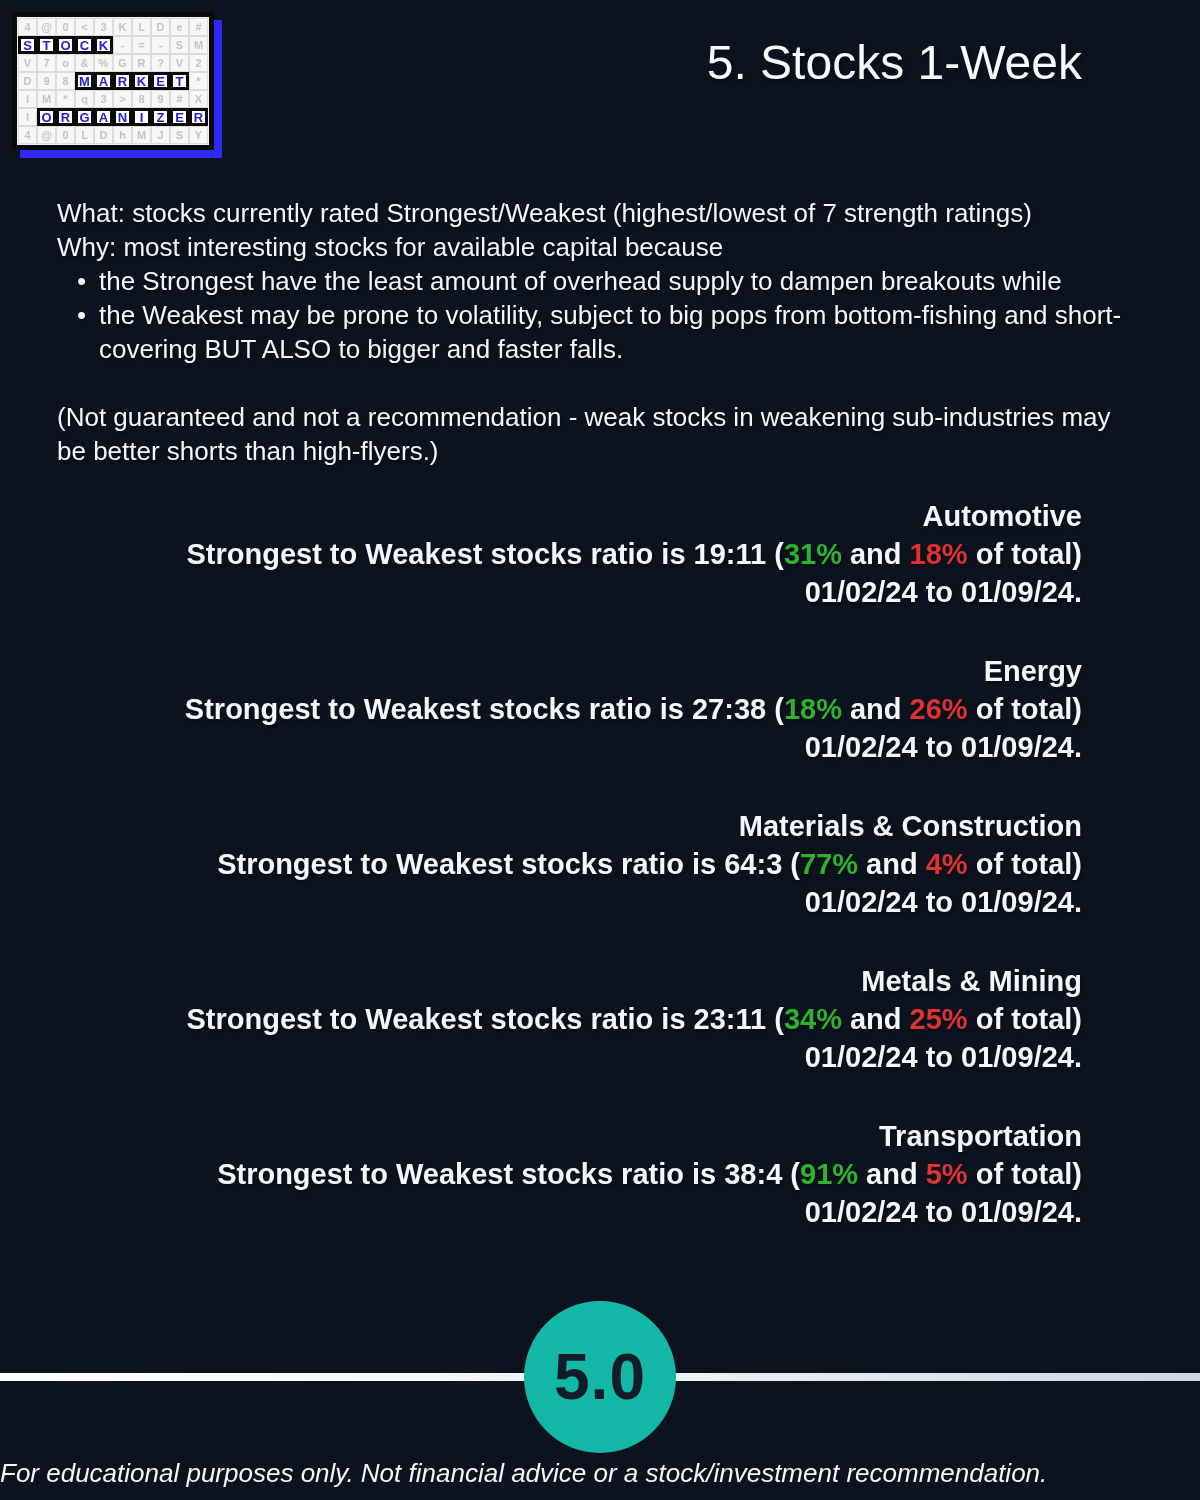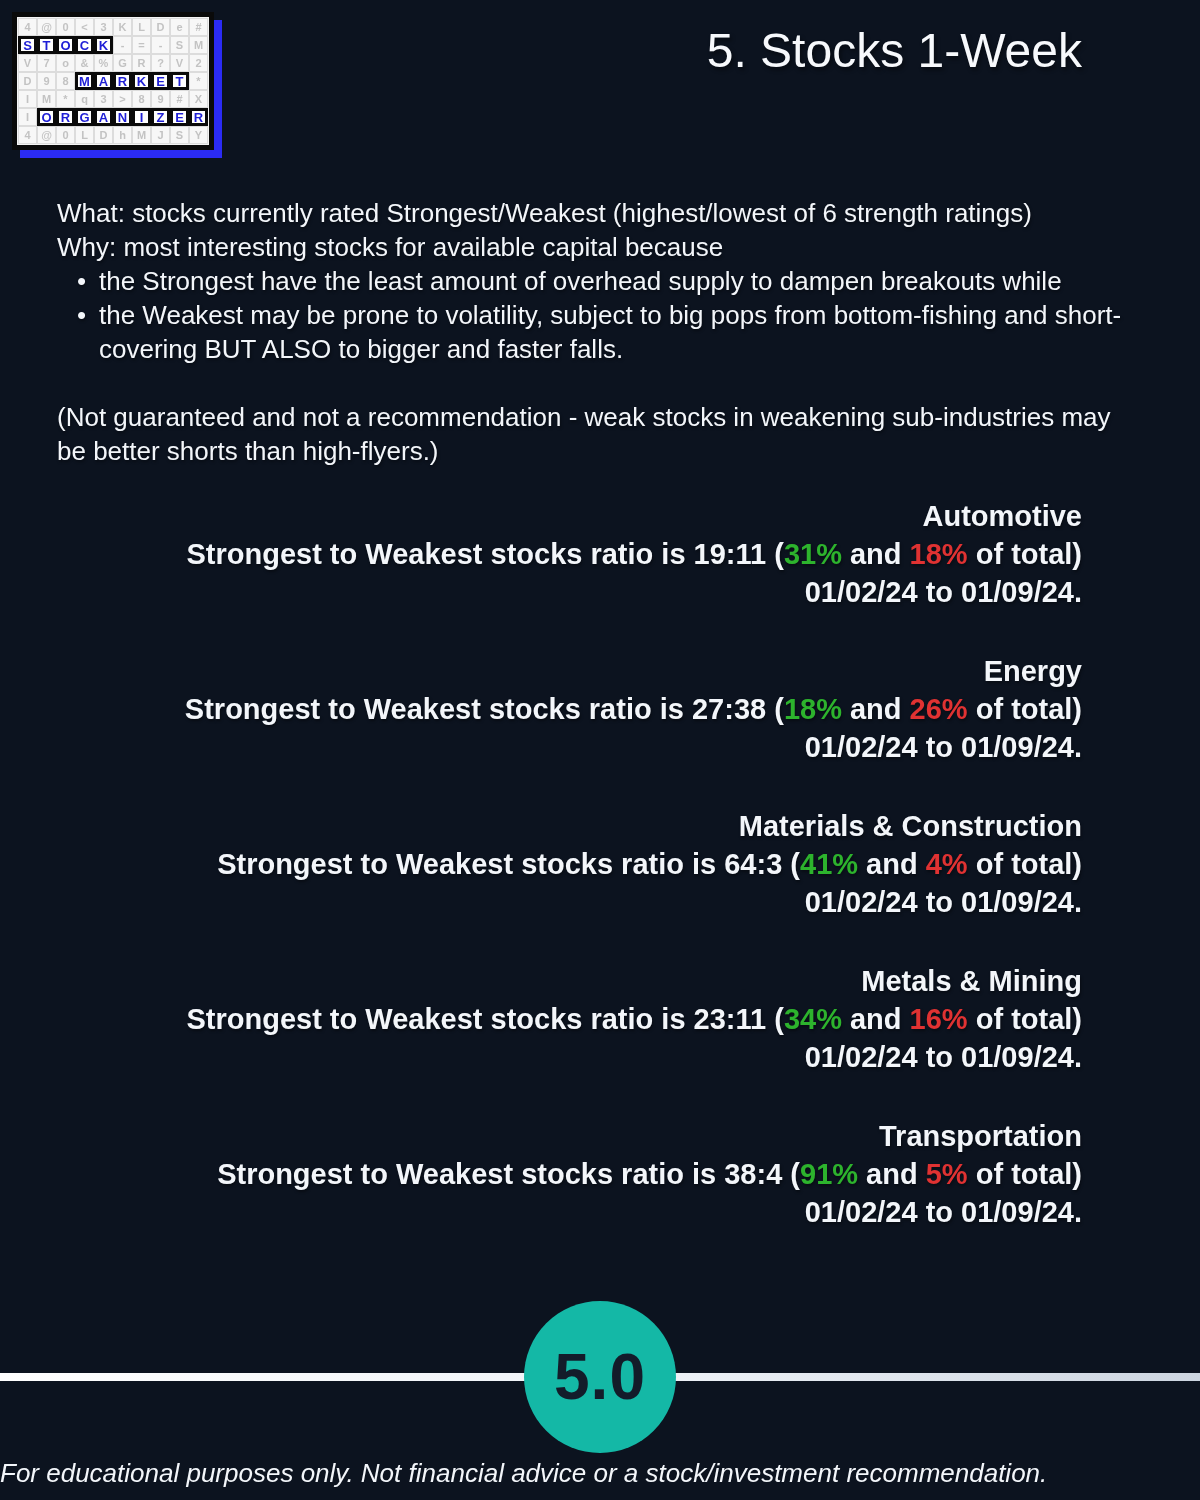--- a/index.html
+++ b/index.html
@@ -45,21 +45,21 @@
     background: #ffffff;
     border: 3px solid #0a0a0a;
     color: #1f1fd6;
     font-size: 13px;
     font-weight: 700;
   }
 
   
   .title {
     position: absolute;
-    top: 20px;
+    top: 32px;
     right: 118px;
     text-align: right;
     font-size: 48px;
     line-height: 62px;
     font-weight: 400;
     color: #f7f9fc;
     text-shadow: 2px 3px 4px rgba(0,0,0,0.45);
   }
 
   
@@ -216,21 +216,21 @@
         <div class="logo-cell">S</div>
         <div class="logo-cell">Y</div>
       </div>
   </div>
 
   <div class="title">
     <div>5. Stocks 1-Week</div>
   </div>
 
   <div class="intro">
-    <div>What: stocks currently rated Strongest/Weakest (highest/lowest of 6 strength ratings)</div>
+    <div>What: stocks currently rated Strongest/Weakest (highest/lowest of 7 strength ratings)</div>
     <div>Why: most interesting stocks for available capital because</div>
     <div class="bullet-row">
       <span class="bullet-dot">•</span>
       <span class="bullet-text">the Strongest have the least amount of overhead supply to dampen breakouts while</span>
     </div>
     <div class="bullet-row">
       <span class="bullet-dot">•</span>
       <span class="bullet-text">the Weakest may be prone to volatility, subject to big pops from bottom-fishing and short-covering BUT ALSO to bigger and faster falls.</span>
     </div>
     <div class="note">(Not guaranteed and not a recommendation - weak stocks in weakening sub-industries may be better shorts than high-flyers.)</div>
@@ -245,27 +245,27 @@
     </div>
 
     <div class="section">
       <div>Energy</div>
       <div><span>Strongest to Weakest stocks ratio is 27:38 (</span><span class="green">18%</span><span> and </span><span class="red">26%</span><span> of total)</span></div>
       <div>01/02/24 to 01/09/24.</div>
     </div>
 
     <div class="section">
       <div>Materials &amp; Construction</div>
-      <div><span>Strongest to Weakest stocks ratio is 64:3 (</span><span class="green">41%</span><span> and </span><span class="red">4%</span><span> of total)</span></div>
+      <div><span>Strongest to Weakest stocks ratio is 64:3 (</span><span class="green">77%</span><span> and </span><span class="red">4%</span><span> of total)</span></div>
       <div>01/02/24 to 01/09/24.</div>
     </div>
 
     <div class="section">
       <div>Metals &amp; Mining</div>
-      <div><span>Strongest to Weakest stocks ratio is 23:11 (</span><span class="green">34%</span><span> and </span><span class="red">16%</span><span> of total)</span></div>
+      <div><span>Strongest to Weakest stocks ratio is 23:11 (</span><span class="green">34%</span><span> and </span><span class="red">25%</span><span> of total)</span></div>
       <div>01/02/24 to 01/09/24.</div>
     </div>
 
     <div class="section">
       <div>Transportation</div>
       <div><span>Strongest to Weakest stocks ratio is 38:4 (</span><span class="green">91%</span><span> and </span><span class="red">5%</span><span> of total)</span></div>
       <div>01/02/24 to 01/09/24.</div>
     </div>
 
   </div>

